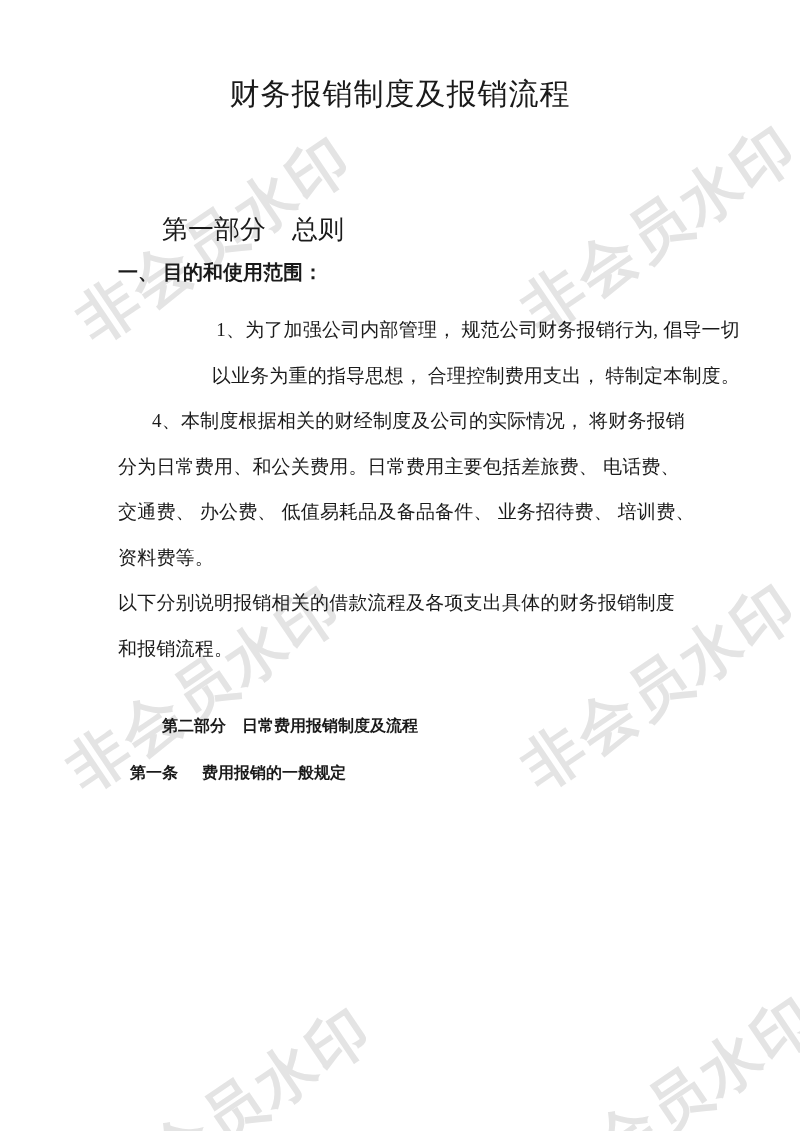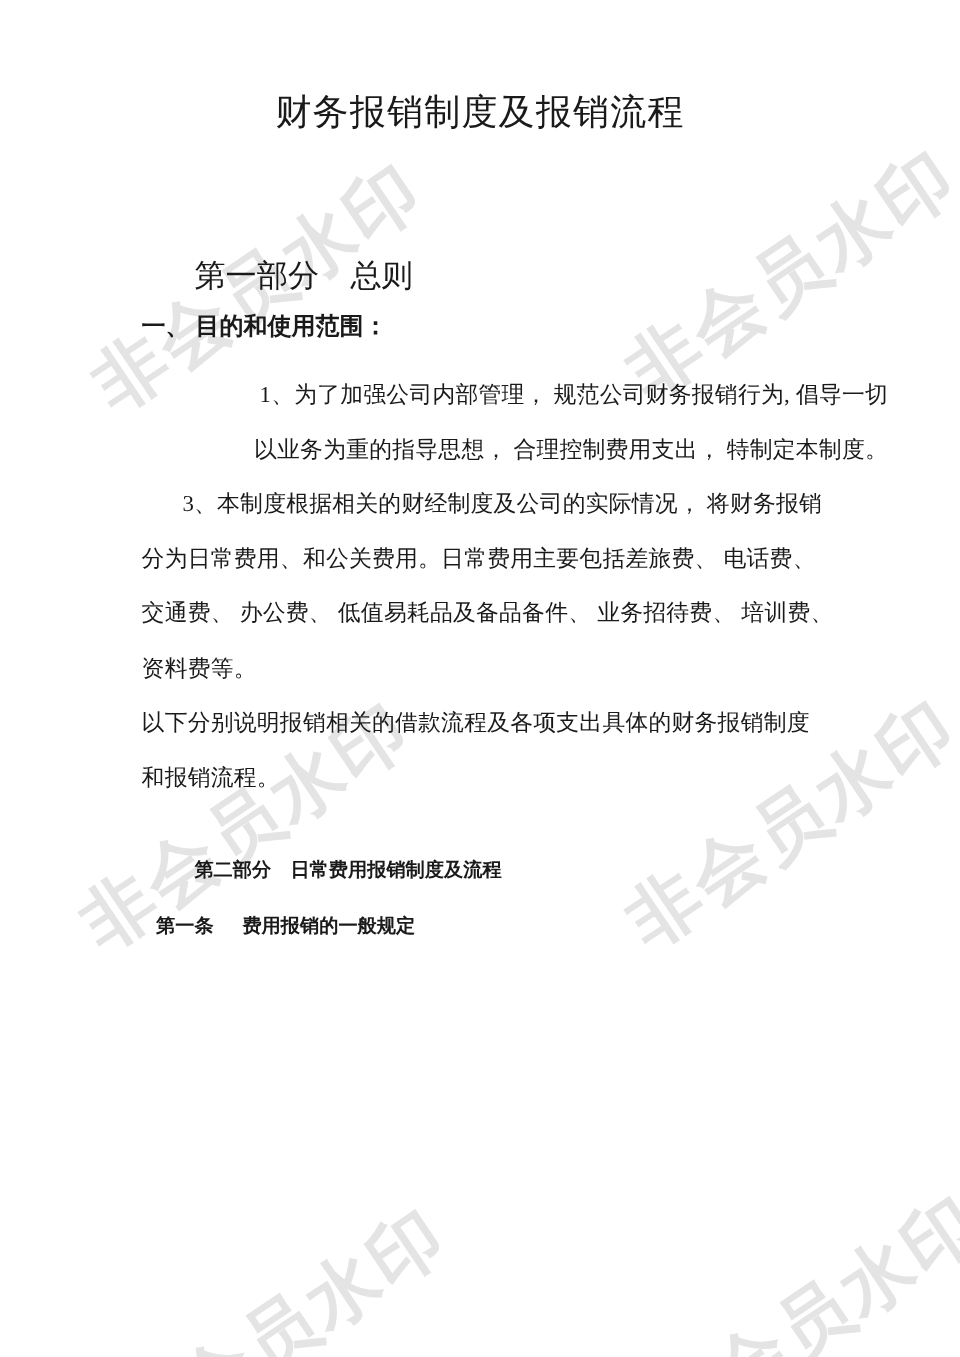--- a/index.html
+++ b/index.html
@@ -100,21 +100,21 @@
 
     <h1 class="doc-title">财务报销制度及报销流程</h1>
 
     <h2 class="h-part1">第一部分　总则</h2>
 
     <h3 class="h-purpose">一、 目的和使用范围：</h3>
 
     <p class="body-para para-1">1、为了加强公司内部管理， 规范公司财务报销行为, 倡导一切
 以业务为重的指导思想， 合理控制费用支出， 特制定本制度。</p>
 
-    <p class="body-para para-2">3、本制度根据相关的财经制度及公司的实际情况， 将财务报销
+    <p class="body-para para-2">4、本制度根据相关的财经制度及公司的实际情况， 将财务报销
 分为日常费用、和公关费用。日常费用主要包括差旅费、 电话费、
 交通费、 办公费、 低值易耗品及备品备件、 业务招待费、 培训费、
 资料费等。</p>
 
     <p class="body-para">以下分别说明报销相关的借款流程及各项支出具体的财务报销制度
 和报销流程。</p>
 
     <h2 class="h-part2">第二部分　日常费用报销制度及流程</h2>
 
     <p class="article-line">

